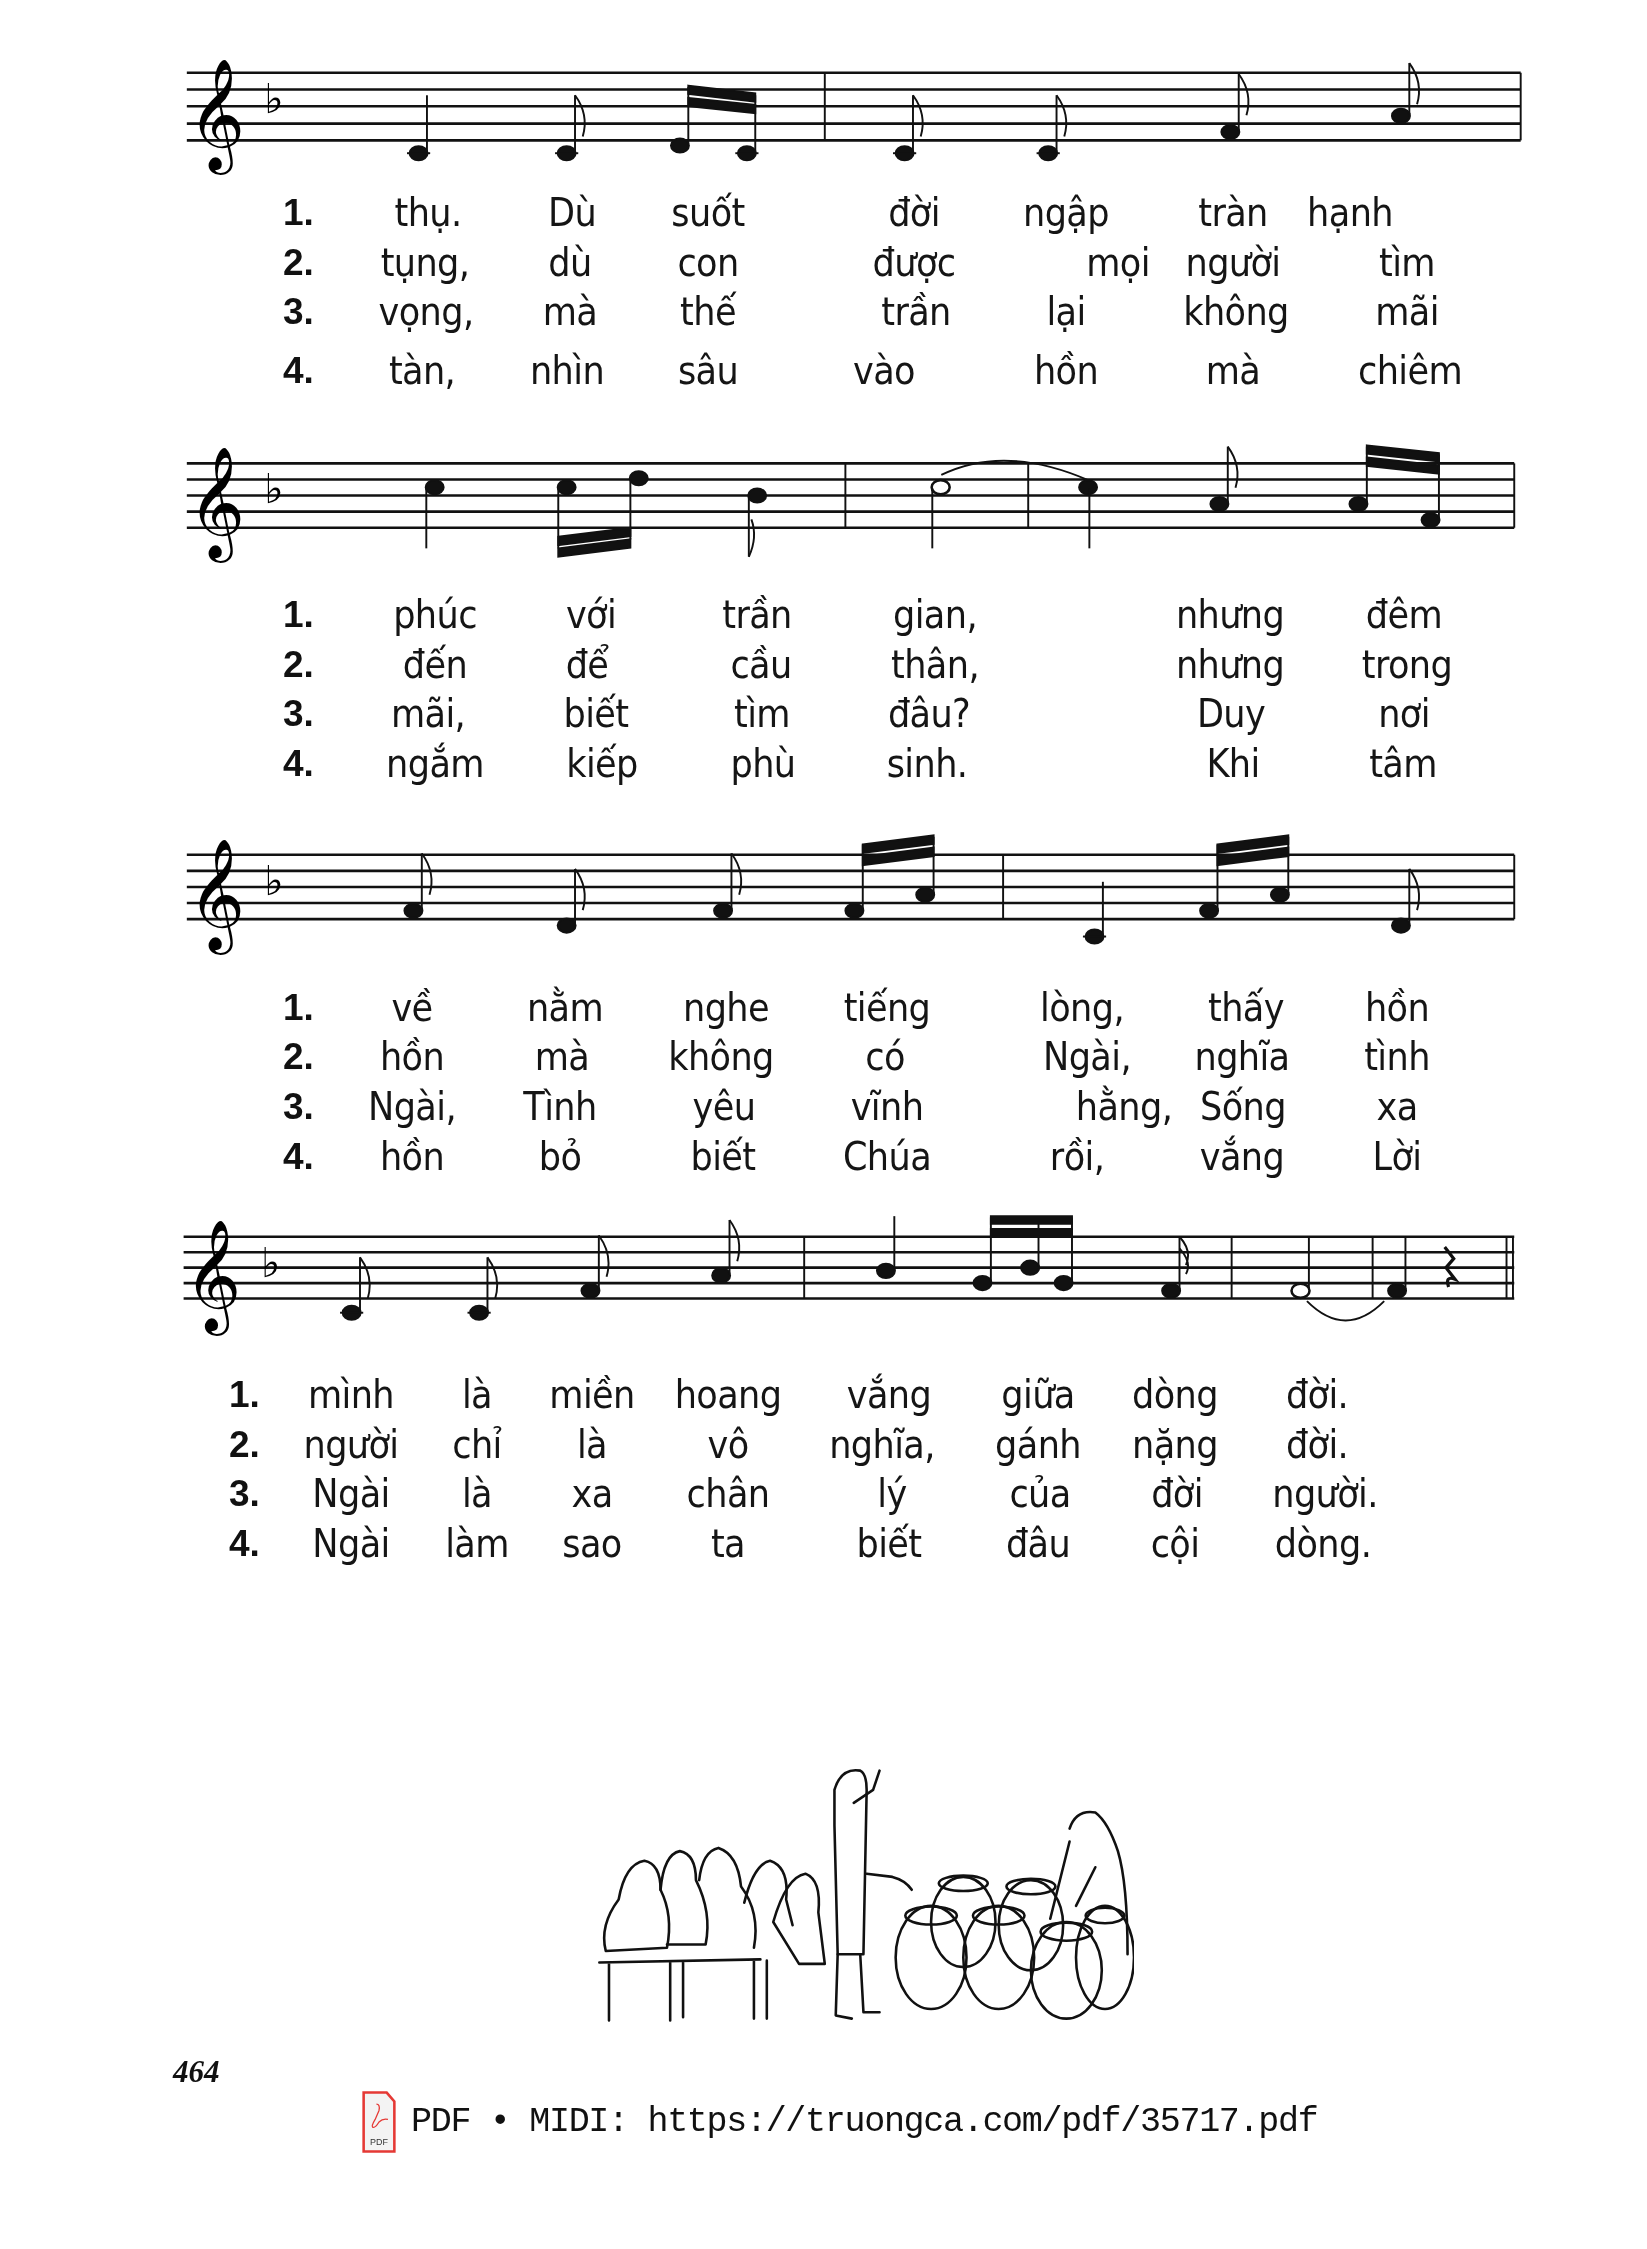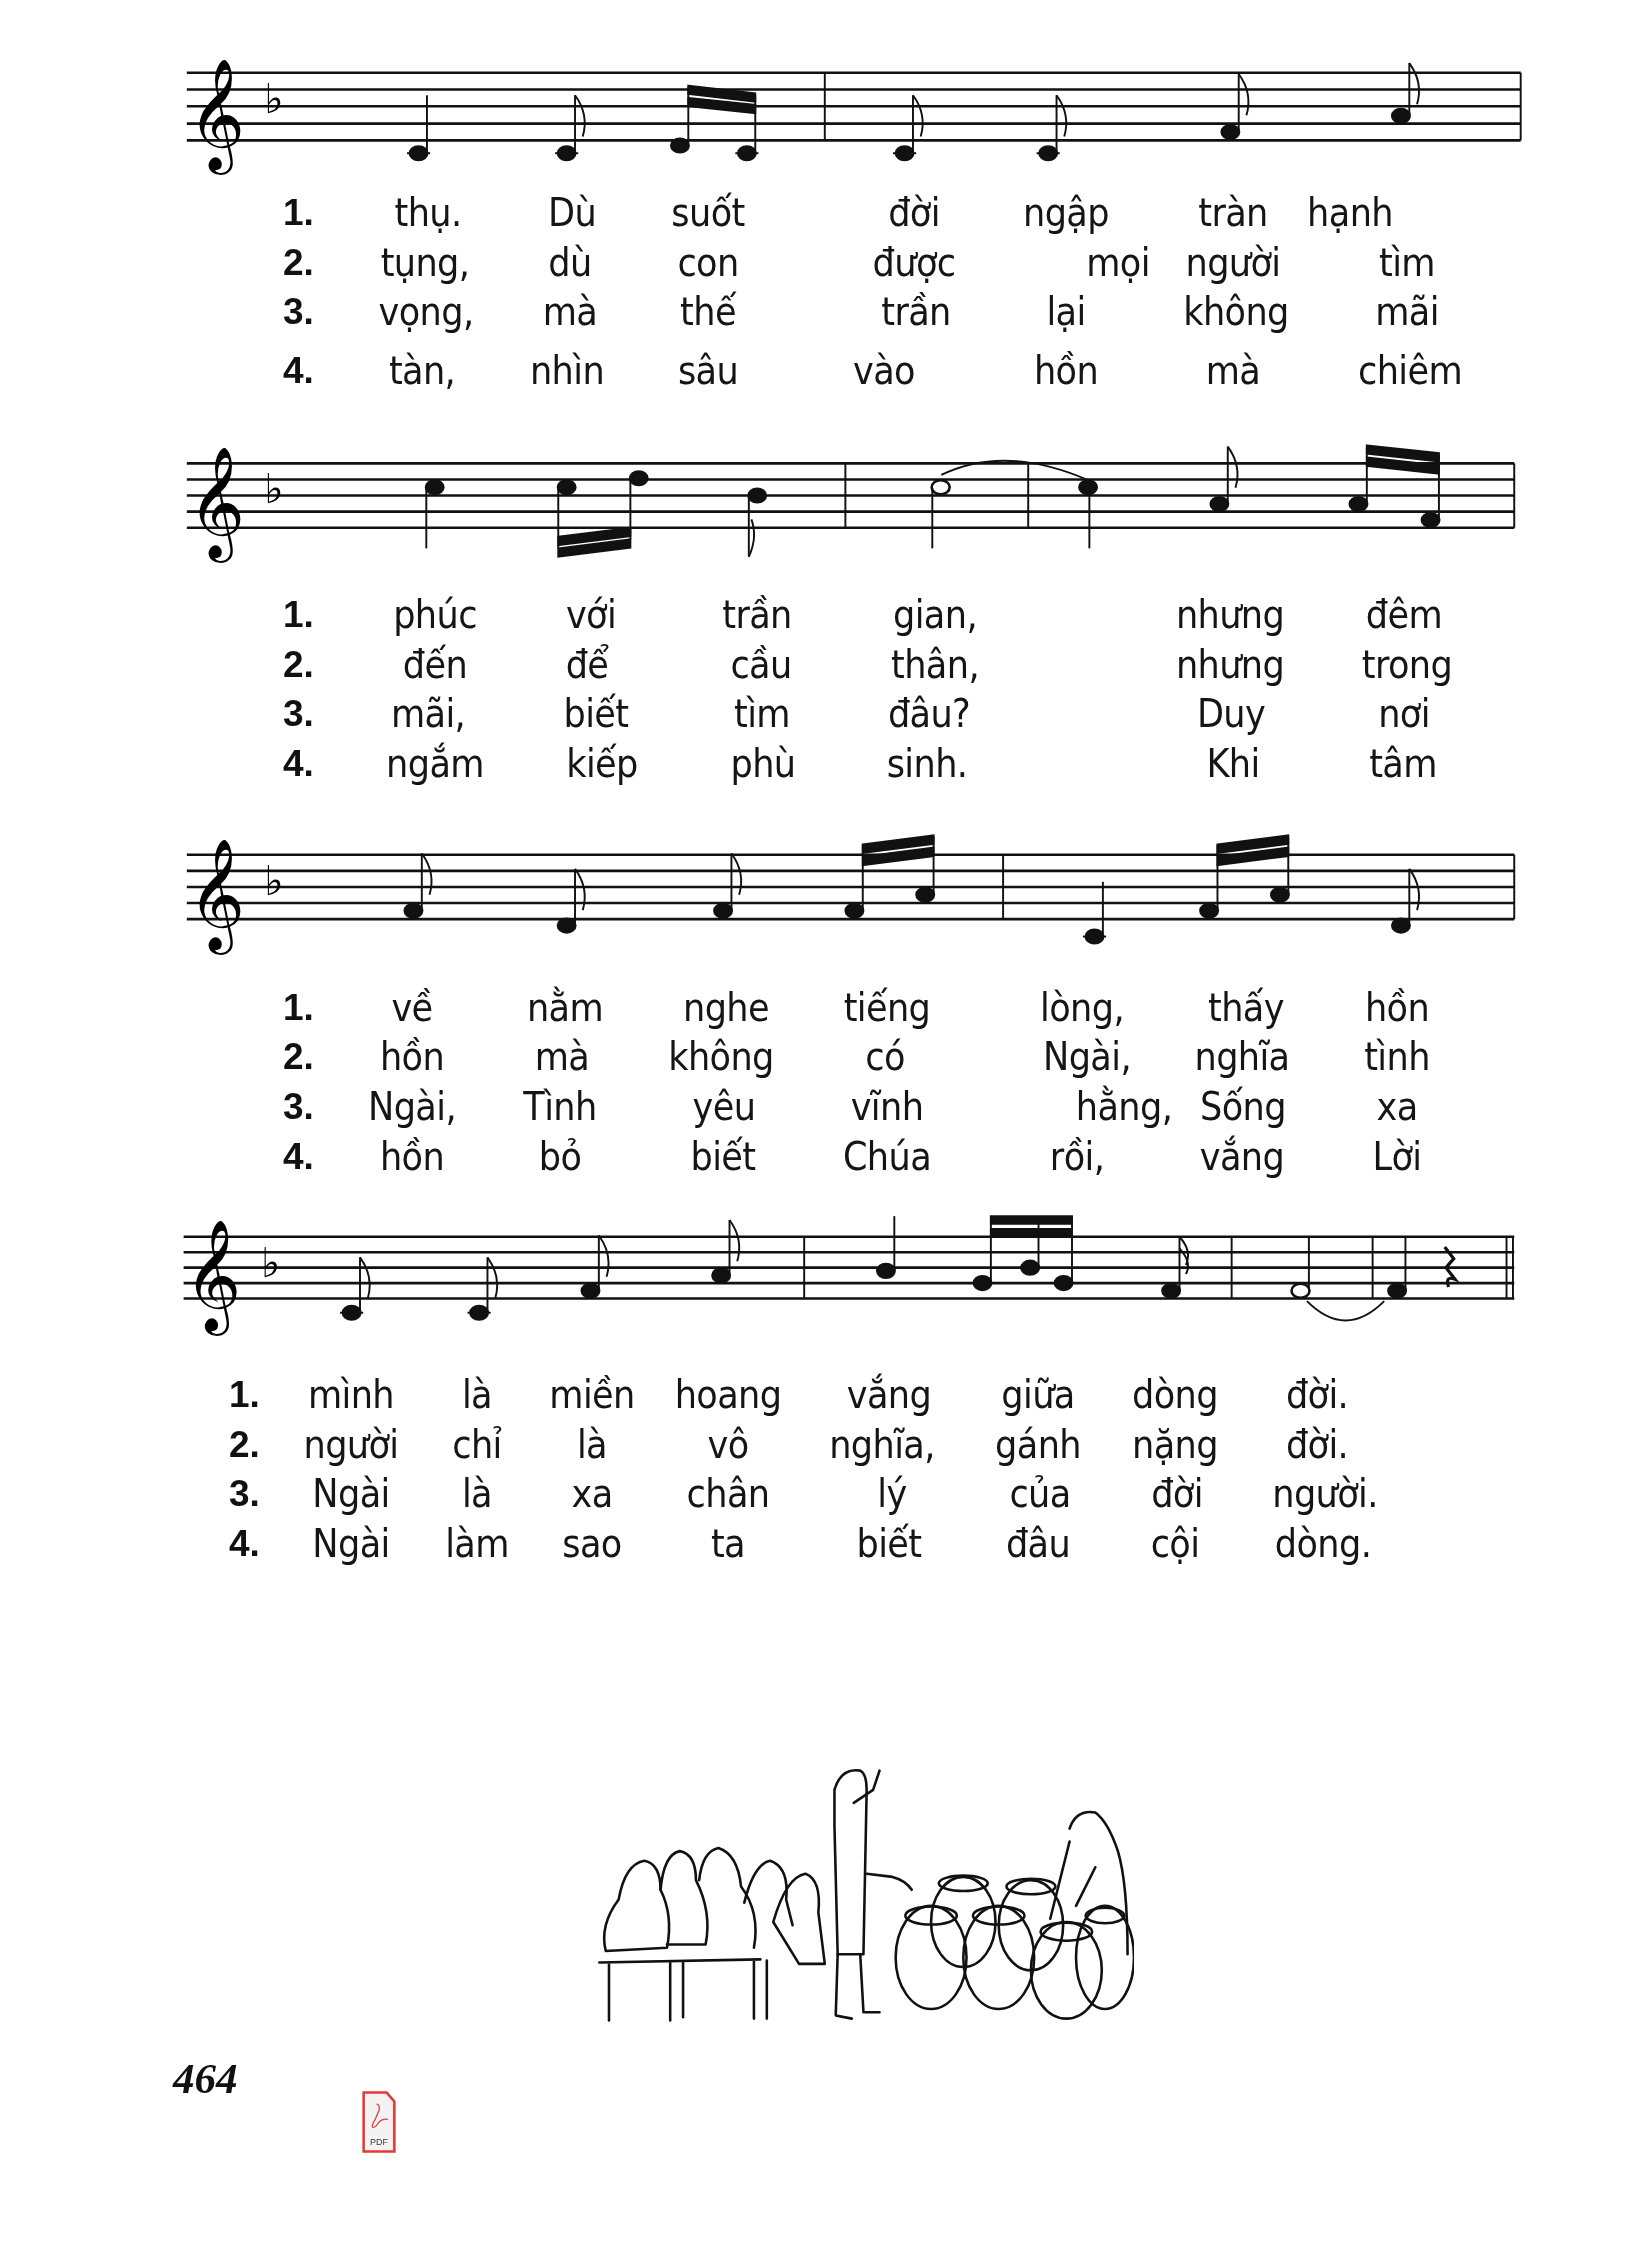--- a/index.html
+++ b/index.html
@@ -8,21 +8,21 @@
   .system { position:absolute; left:0; width:1647px; }
   .staff-svg { position:absolute; left:0; top:0; }
   .lyric-row { position:absolute; left:0; height:45px; }
   .lyric { position:absolute; font-family:"DejaVu Sans", "Liberation Sans", sans-serif;
            font-size:39px; line-height:45px; white-space:nowrap; transform:translateX(-50%);
            color:#151515; letter-spacing:-0.6px; font-stretch:condensed; }
   .verse-num { position:absolute; font-family:"Liberation Sans", sans-serif; font-weight:bold;
                font-size:37px; line-height:45px; white-space:nowrap; color:#111; }
   .illustration { position:absolute; left:580px; top:1764px; width:554px; height:258px; }
   .page-number { position:absolute; left:173px; top:2054px; font-family:"Liberation Serif", serif;
-                 font-style:italic; font-weight:bold; font-size:43px; color:#111; }
+                 font-style:italic; font-weight:bold; font-size:31px; color:#111; }
   .footer { position:absolute; left:361px; top:2090px; display:flex; align-items:center; gap:14px; }
   .pdf-icon { width:36px; height:64px; }
   .footer-text { font-family:"Liberation Mono", "DejaVu Sans Mono", monospace; font-size:35px;
                  color:#111; letter-spacing:-1.3px; }
 </style>
 </head>
 <body>
 
 <div class="system" style="top:0; height:412px;">
   <svg class="staff-svg" width="1647" height="206" viewBox="0 0 2558 320">
@@ -420,14 +420,15 @@
 </svg>
 
 <div class="page-number">464</div>
 
 <div class="footer">
   <svg class="pdf-icon" viewBox="0 0 56 100">
     <path d="M4 4 L40 4 L52 18 L52 96 L4 96 Z" fill="#f3f3f3" stroke="#e53935" stroke-width="4"></path>
     <path d="M24 22 q6 0 4 10 l-6 14 q-6 10 -4 12 q4 2 10 -8 q6 -6 14 -4" fill="none" stroke="#e53935" stroke-width="2"></path>
     <text x="28" y="86" text-anchor="middle" font-size="14" font-family="Liberation Sans, sans-serif" fill="#333">PDF</text>
   </svg>
+  <span class="footer-text">PDF • MIDI: https://truongca.com/pdf/35717.pdf</span>
 </div>
 
 
 </body></html>

